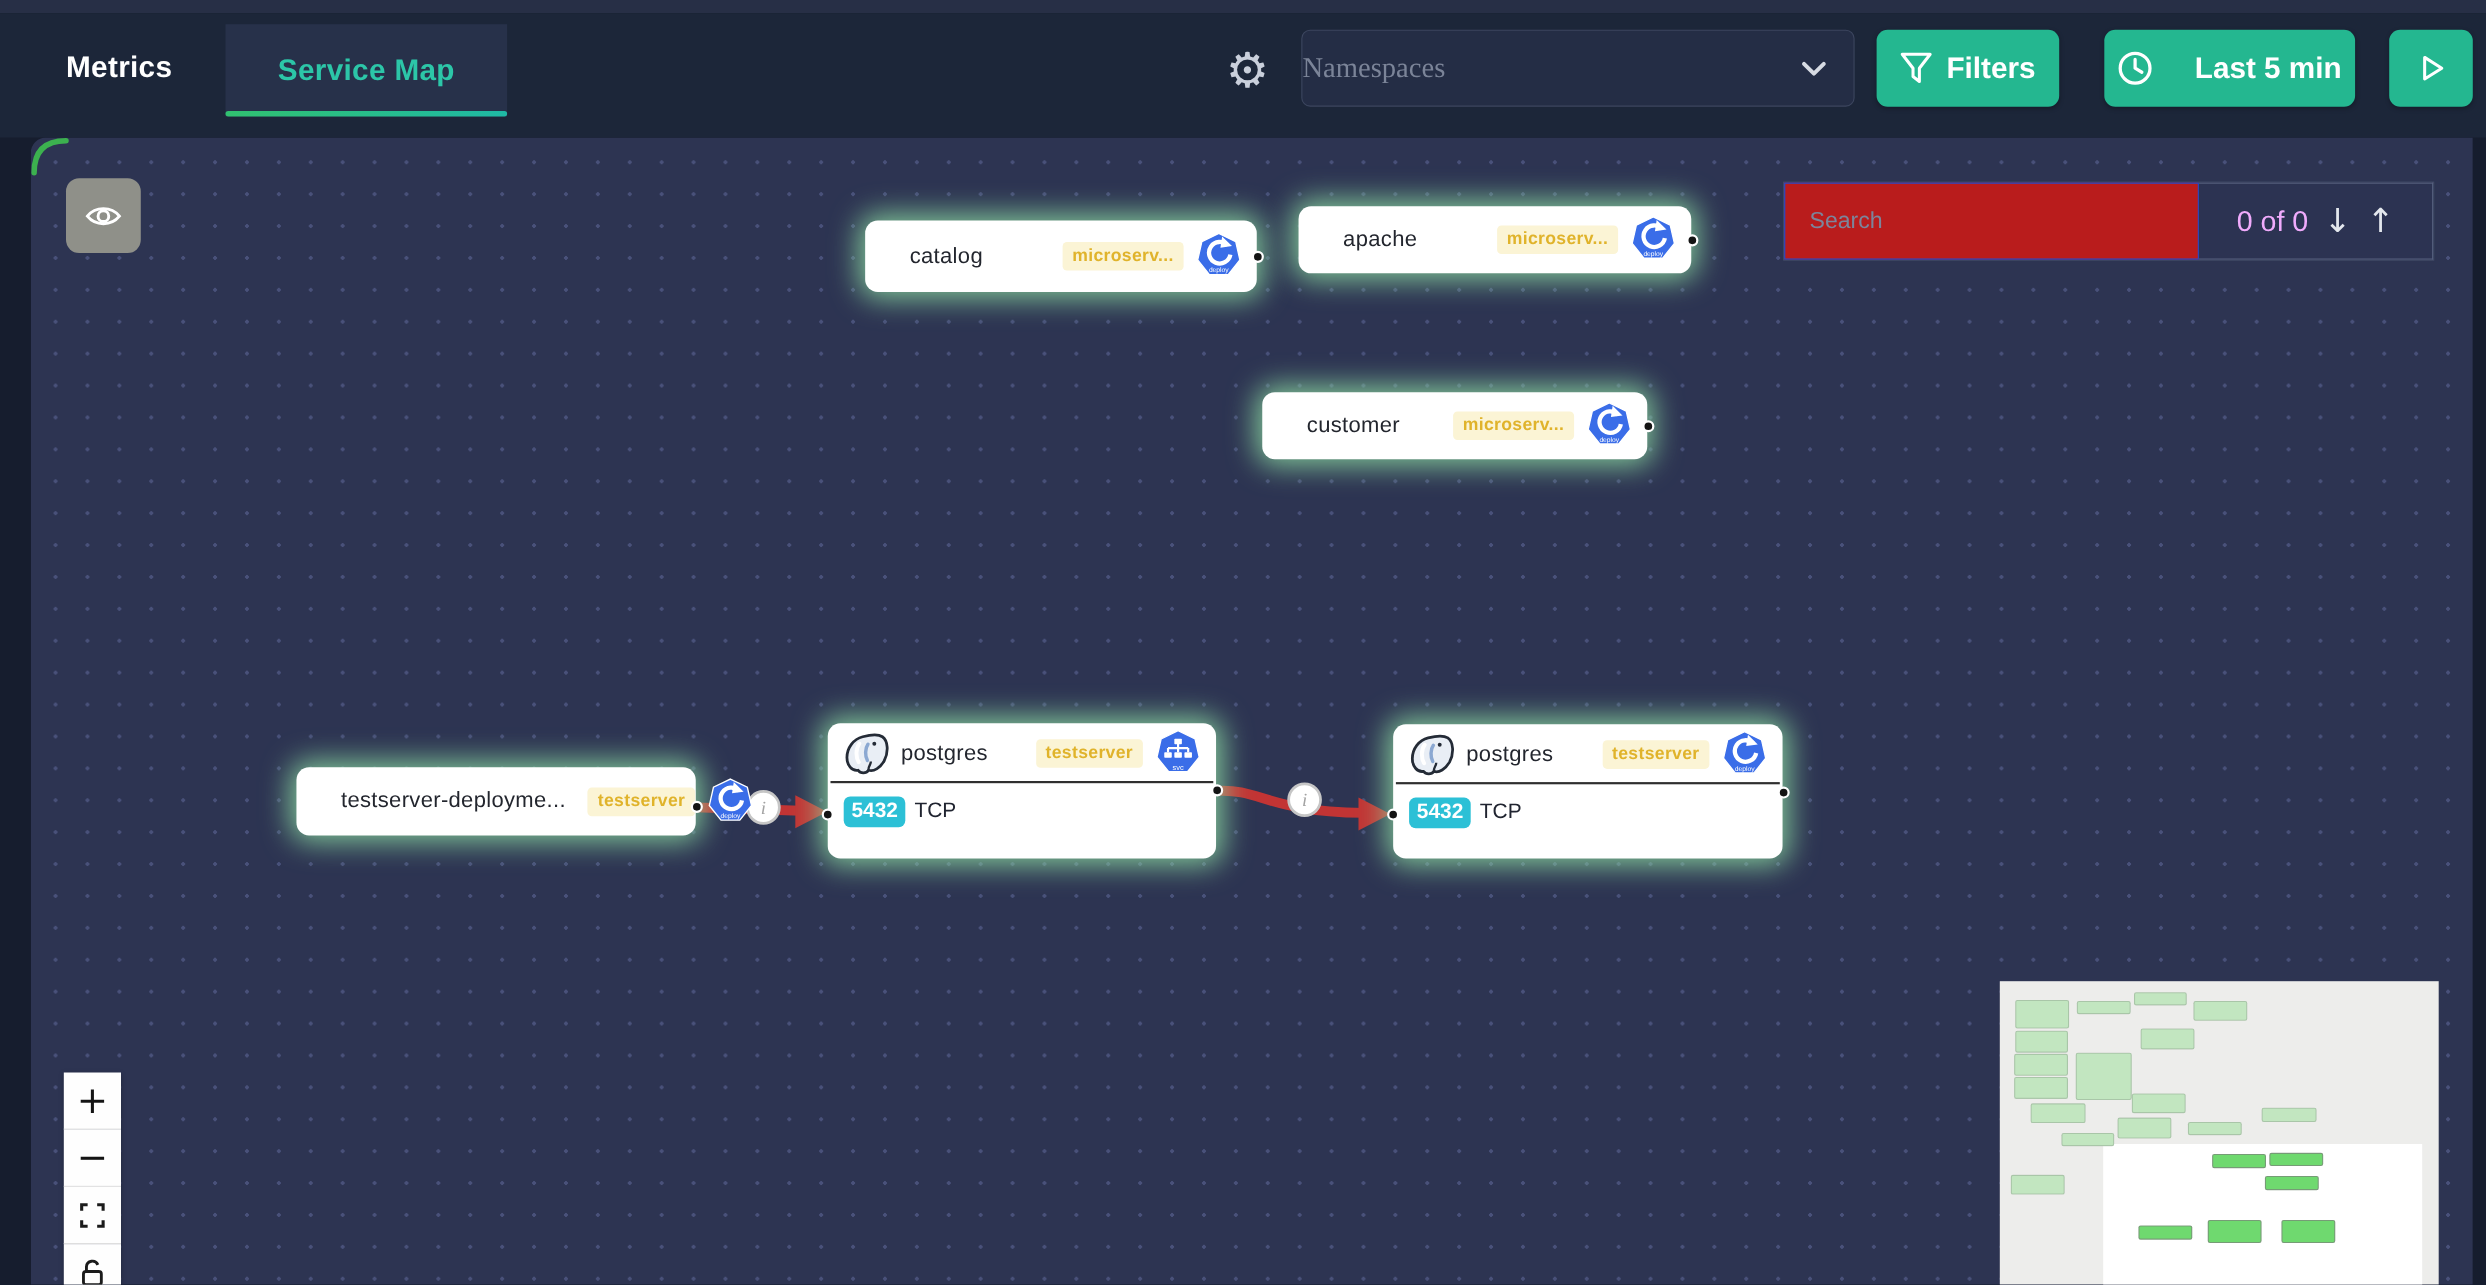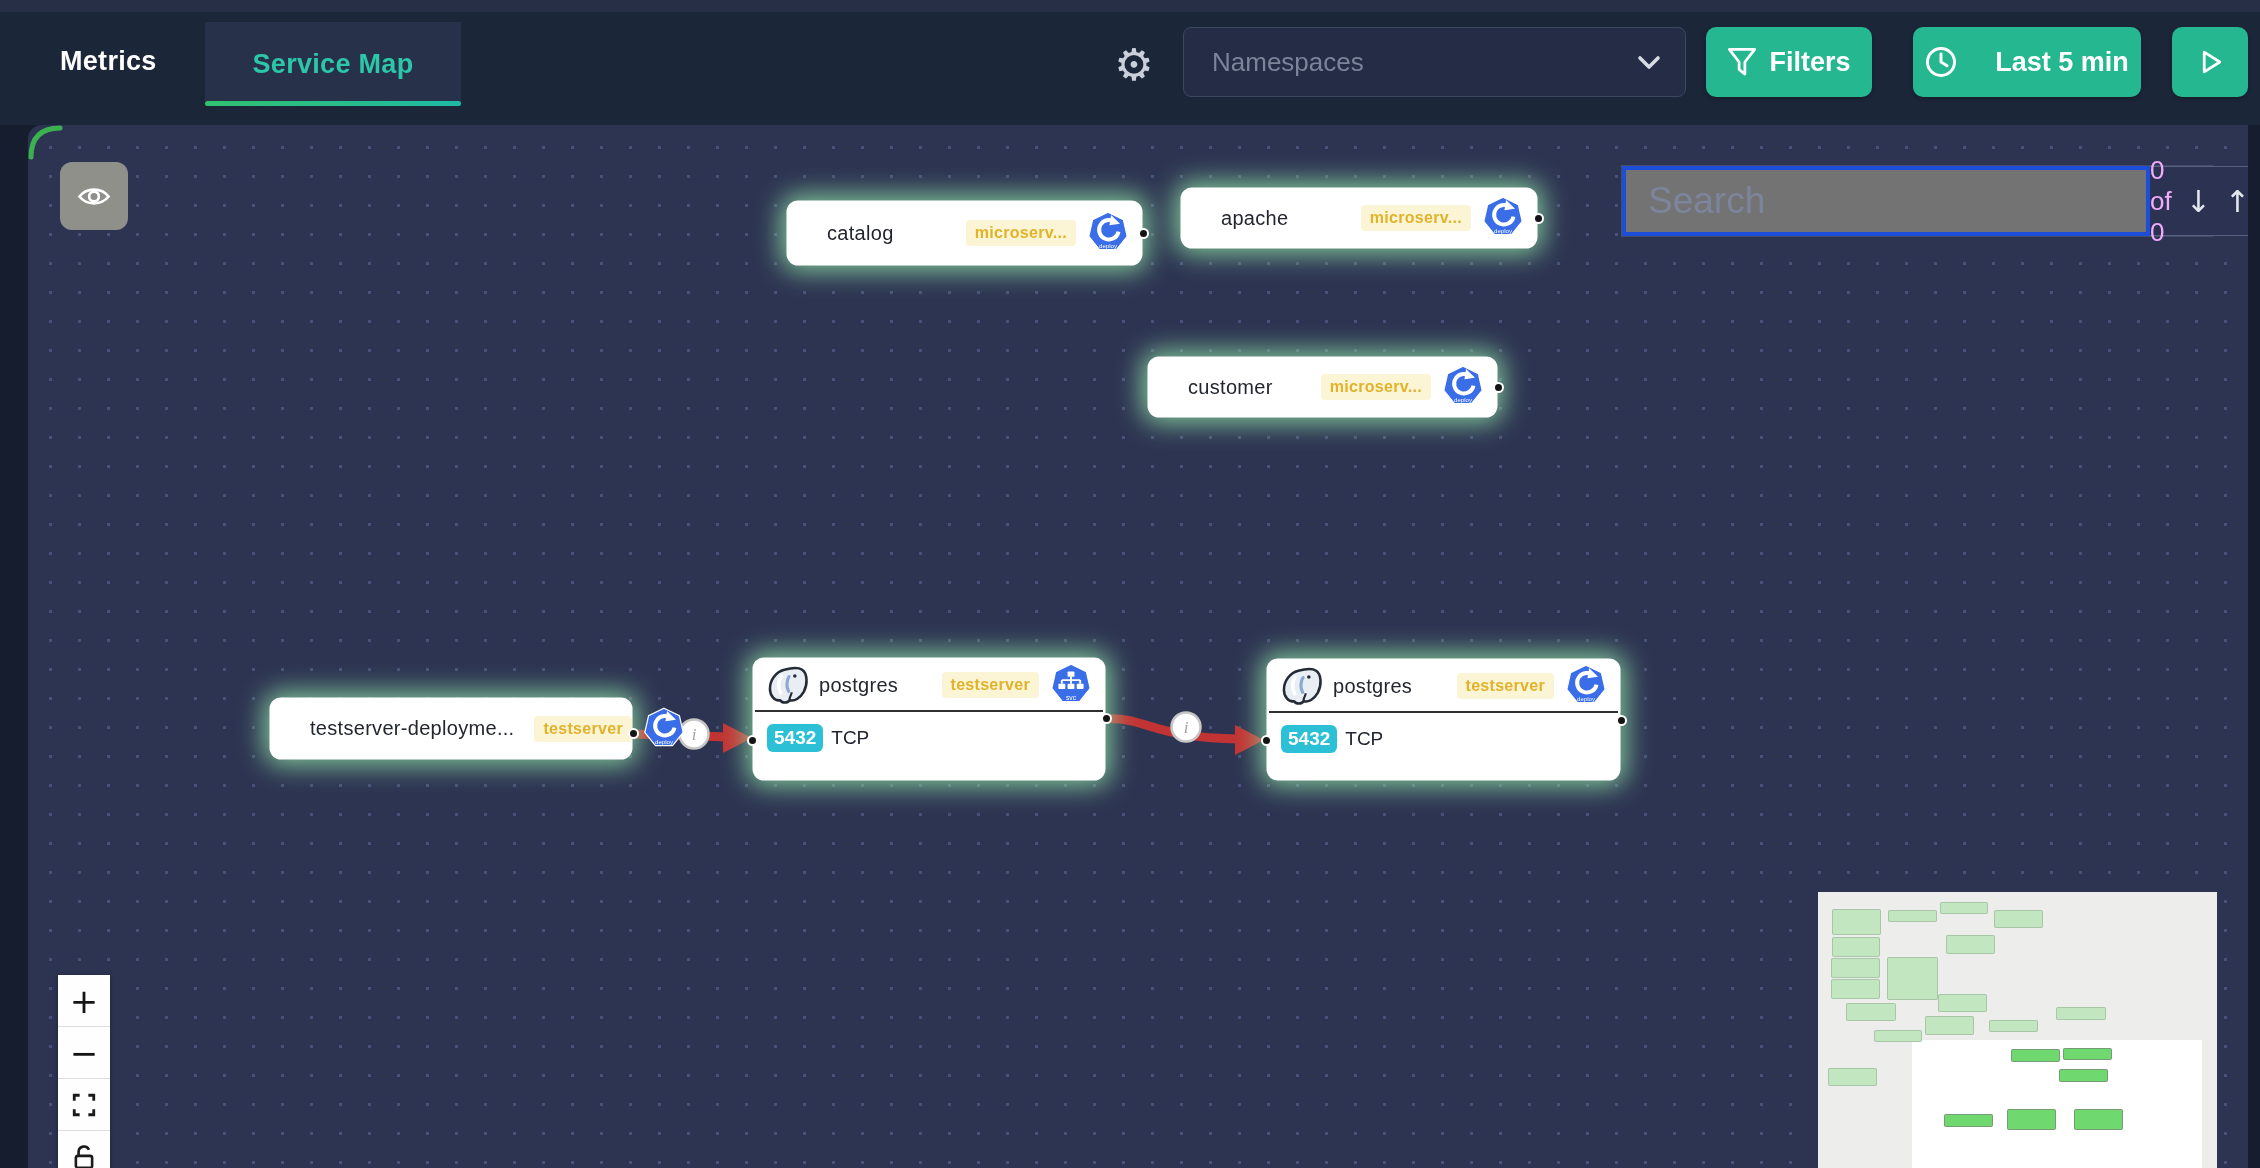--- a/index.html
+++ b/index.html
@@ -7,36 +7,36 @@
 
   
   .window-strip{position:absolute;left:0;top:0;width:2260px;height:12px;background:#272f46;}
   .topbar{position:absolute;left:0;top:12px;width:2260px;height:113px;background:#1c2639;}
   .metrics-label{position:absolute;left:60px;top:34px;font-size:27px;font-weight:600;color:#ffffff;letter-spacing:.3px;}
   .tab-active{position:absolute;left:205px;top:10px;width:256px;height:84px;background:#27314a;display:flex;align-items:center;justify-content:center;cursor:pointer;}
   .tab-active .tab-label{font-size:27px;font-weight:600;color:#2cc6a8;letter-spacing:.3px;}
   .tab-underline{position:absolute;left:0;bottom:0;width:100%;height:5px;border-radius:3px;background:linear-gradient(90deg,#31c170,#1fb9a5);}
   .gear-btn{position:absolute;left:1108px;top:26px;width:52px;height:52px;display:flex;align-items:center;justify-content:center;color:#c9cfdb;font-size:44px;cursor:pointer;font-family:"DejaVu Sans",sans-serif;}
   .ns-select{position:absolute;left:1183px;top:15px;width:503px;height:70px;background:#242d45;border:1px solid #3c465f;border-radius:8px;display:flex;align-items:center;cursor:pointer;box-sizing:border-box;}
-  .ns-placeholder{margin-left:28px;font-size:26px;color:#7b8498;flex:1;}
+  .ns-placeholder{font-size:26px;color:#7b8498;flex:1;font-family:Liberation Serif, serif;}
   .ns-chevron{margin-right:24px;display:flex;}
   .tbtn{position:absolute;top:15px;height:70px;border-radius:10px;background:#24b790;display:flex;align-items:center;justify-content:center;gap:12px;color:#fff;font-size:27px;font-weight:600;cursor:pointer;box-shadow:0 2px 4px rgba(0,0,0,.25);}
   .btn-filters{left:1706px;width:166px;gap:12px;}
   .btn-time{left:1913px;width:228px;gap:38px;}
   .btn-play{left:2172px;width:76px;}
 
   
   .canvas{position:absolute;left:28px;top:125px;width:2220px;height:1043px;background:#2d3452;border-radius:14px 0 0 0;overflow:hidden;background-image:radial-gradient(#49517a 1.6px,transparent 1.6px);background-size:29px 29px;background-position:8px 8px;}
   .corner-accent{position:absolute;left:0;top:0;z-index:5;pointer-events:none;}
 
   .eye-btn{position:absolute;left:32px;top:37px;width:68px;height:68px;background:#8f9089;border-radius:12px;display:flex;align-items:center;justify-content:center;cursor:pointer;z-index:6;}
 
   
   .search-wrap{position:absolute;left:1593px;top:40px;width:592px;height:72px;display:flex;z-index:6;background:#272e49;border:1px solid #434d6a;box-sizing:border-box;}
-  .search-input{flex:0 0 377px;background:#737373;border:4px solid #1d4ed8;outline:none;color:#e7eaf1;font-size:37px;padding:0 22px;font-family:"Liberation Sans",sans-serif;box-sizing:border-box;}
+  .search-input{flex:0 0 377px;background:#b91c1c;border:1px solid #1d4ed8;outline:none;color:#e7eaf1;font-size:21px;padding:0 22px;font-family:"Liberation Sans",sans-serif;box-sizing:border-box;}
   .search-input::placeholder{color:#7c859b;}
   .search-counter{flex:1;background:#2c3352;border:1px solid #57617f;border-left:none;display:flex;align-items:center;justify-content:center;gap:14px;}
   .search-count-text{color:#f0abfc;font-size:26px;}
   .search-arrow{color:#e4e8ee;font-size:30px;cursor:pointer;font-family:"DejaVu Sans",sans-serif;}
 
   
   .node{position:absolute;background:#ffffff;border-radius:9px;box-shadow:0 0 0 2.5px #ffffff,0 0 26px 8px rgba(145,225,165,.85);z-index:3;cursor:pointer;}
   .node-row{display:flex;align-items:center;height:100%;padding:0 10px 0 38px;box-sizing:border-box;gap:10px;}
   .node-ports .node-header{display:flex;align-items:center;height:52px;padding:0 10px 0 12px;box-sizing:border-box;gap:10px;border-bottom:2px solid #2f2f2f;}
   .node-label{font-size:20px;color:#23262e;letter-spacing:.3px;white-space:nowrap;}

